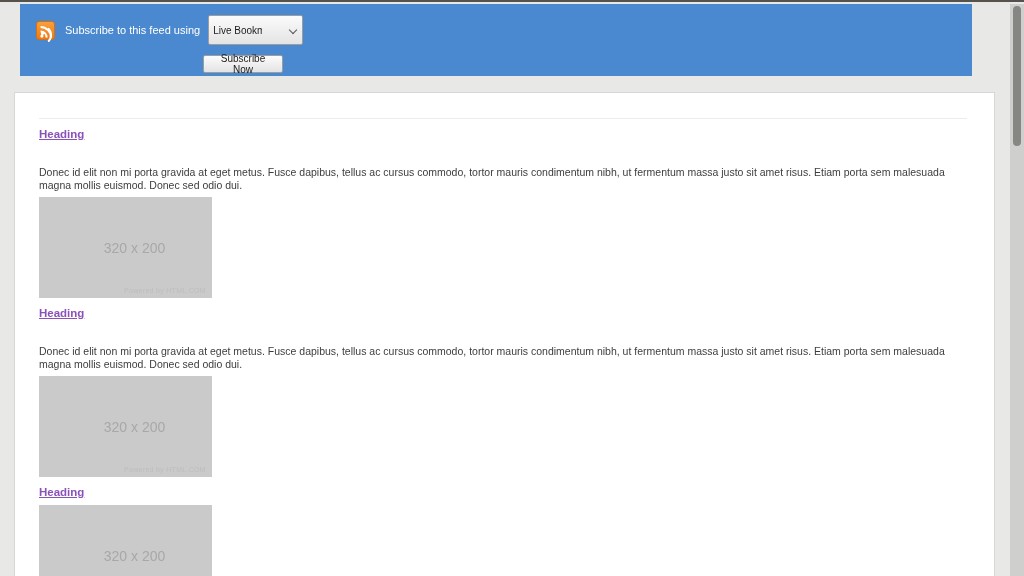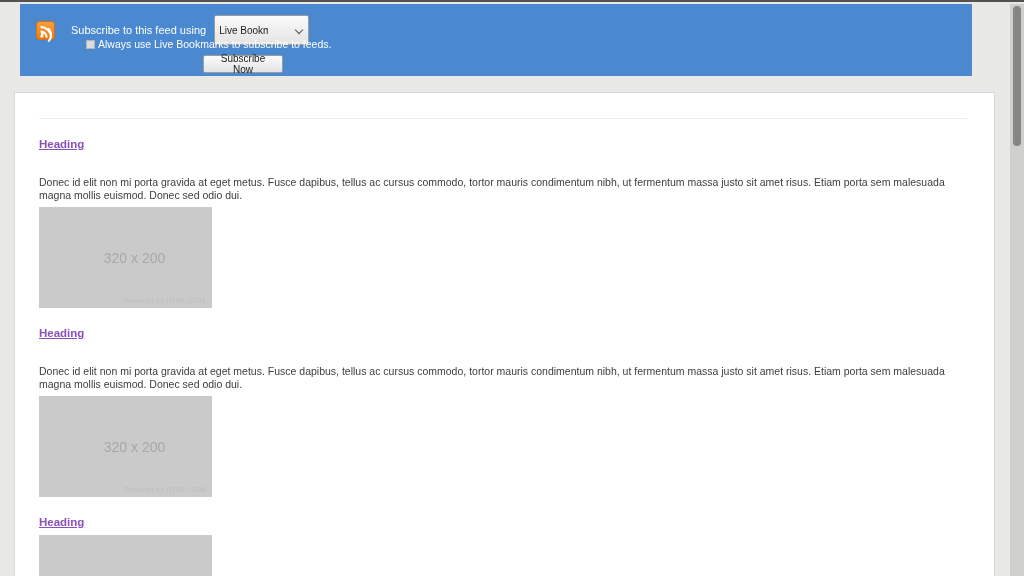--- a/index.html
+++ b/index.html
@@ -74,21 +74,21 @@
     transform-origin: left bottom;
   }
   .rss-arcs {
     position: absolute;
     left: 3px; top: 3px;
     width: 13px; height: 13px;
   }
   .feed-label {
     color: #ffffff;
     font-size: 11px;
-    margin-left: 16px;
+    margin-left: 10px;
     white-space: nowrap;
   }
   .feed-select {
     margin-left: 8px;
     width: 95px;
     height: 17px;
     background: linear-gradient(180deg, #fbfbfb 0%, #eeeeee 55%, #e4e4e4 100%);
     border: 1px solid #9d9d9d;
     border-radius: 2px;
     box-sizing: border-box;
@@ -186,21 +186,21 @@
   .top-rule {
     margin-top: 25px;
     height: 1px;
     background: #ececec;
     width: 928px;
   }
 
   .entry { }
   .entry-title {
     display: inline-block;
-    margin-top: 19px;
+    margin-top: 9px;
     font-size: 11.5px;
     font-weight: bold;
     color: #8a51b8;
     text-decoration: underline;
     cursor: pointer;
     font-family: "Liberation Sans", sans-serif;
   }
   .entry-body {
     margin-top: 24px;
     font-size: 10.5px;
@@ -269,24 +269,20 @@
           <path d="M0.6 1.9 A10.5 10.5 0 0 1 11.1 12.4" stroke="#ffffff" stroke-width="2" fill="none"></path>
         </svg>
       </span>
       <span class="feed-label">Subscribe to this feed using</span>
       <div class="feed-select">
         <span class="sel-value">Live Bookmarks</span>
         <span class="chev"></span>
       </div>
     </div>
 
-    <div class="feed-row-2">
-      <span class="chk"></span>
-      <span class="chk-label">Always use Live Bookmarks to subscribe to feeds.</span>
-    </div>
 
     <button class="subscribe-btn">Subscribe Now</button>
   </div>
 
   <div class="content-card">
     <div class="inner">
 
       <div class="top-rule"></div>
 
       <div class="entry">

